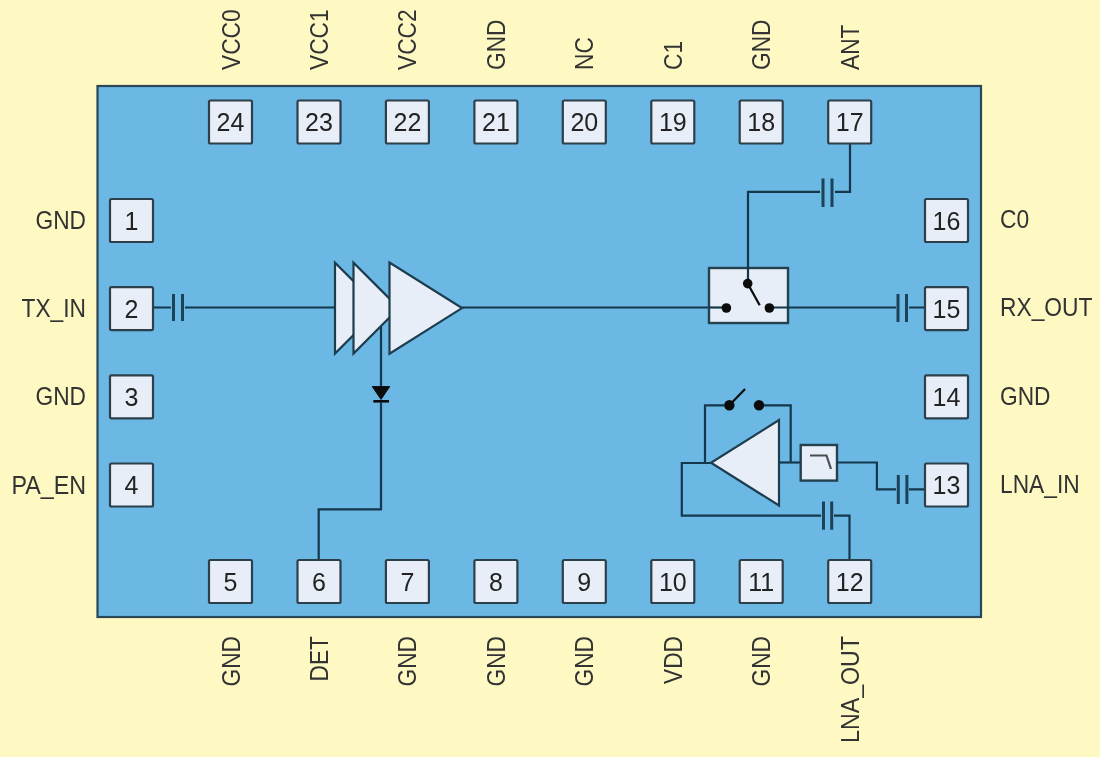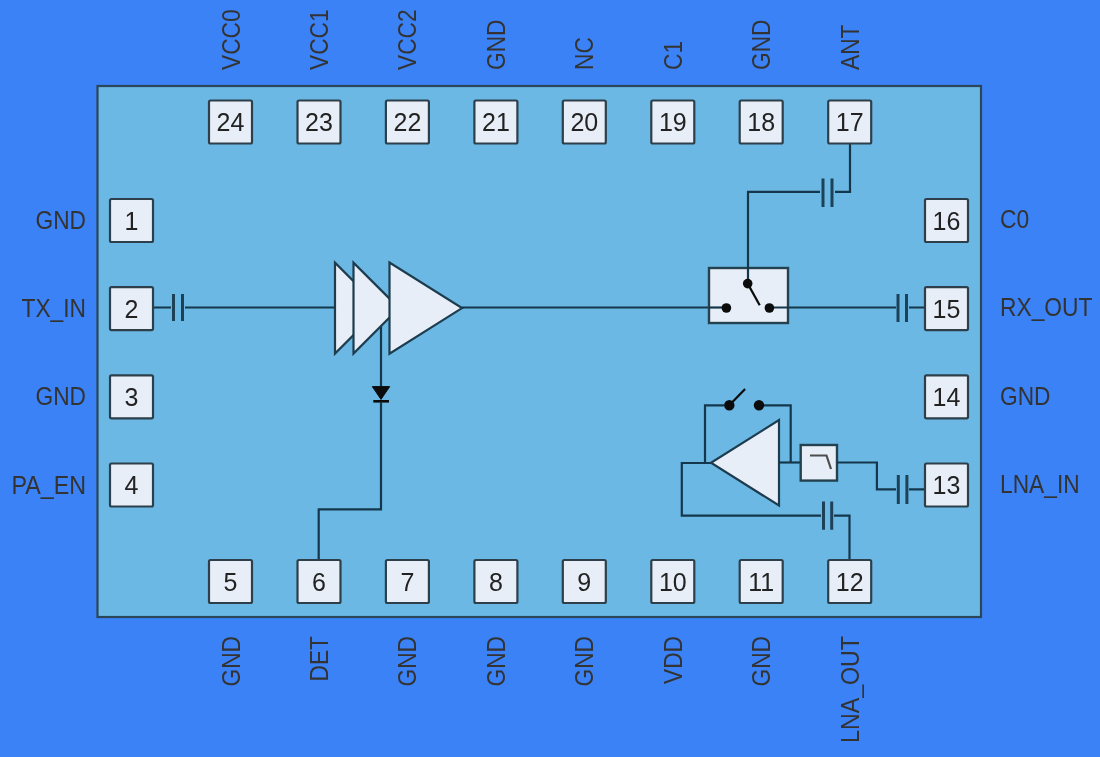--- a/index.html
+++ b/index.html
@@ -1,16 +1,16 @@
 <!DOCTYPE html>
 <html><head>
 <meta charset="utf-8">
 <style>
   html,body{margin:0;padding:0;background:#ffffff;}
-  #stage{position:relative;width:1100px;height:757px;background:#3b82f6;overflow:hidden;}
+  #stage{position:relative;width:1100px;height:757px;background:#fef9c3;overflow:hidden;}
   svg{position:absolute;left:0;top:0;}
   text{font-family:"Liberation Sans",sans-serif;}
 </style>
 </head>
 <body>
 <div id="stage">
 <svg width="1100" height="757" viewBox="0 0 1100 757">
 
   <rect x="97.5" y="86" width="883.5" height="531" fill="#6bb8e5" stroke="#2b4656" stroke-width="2.2"></rect>
 

